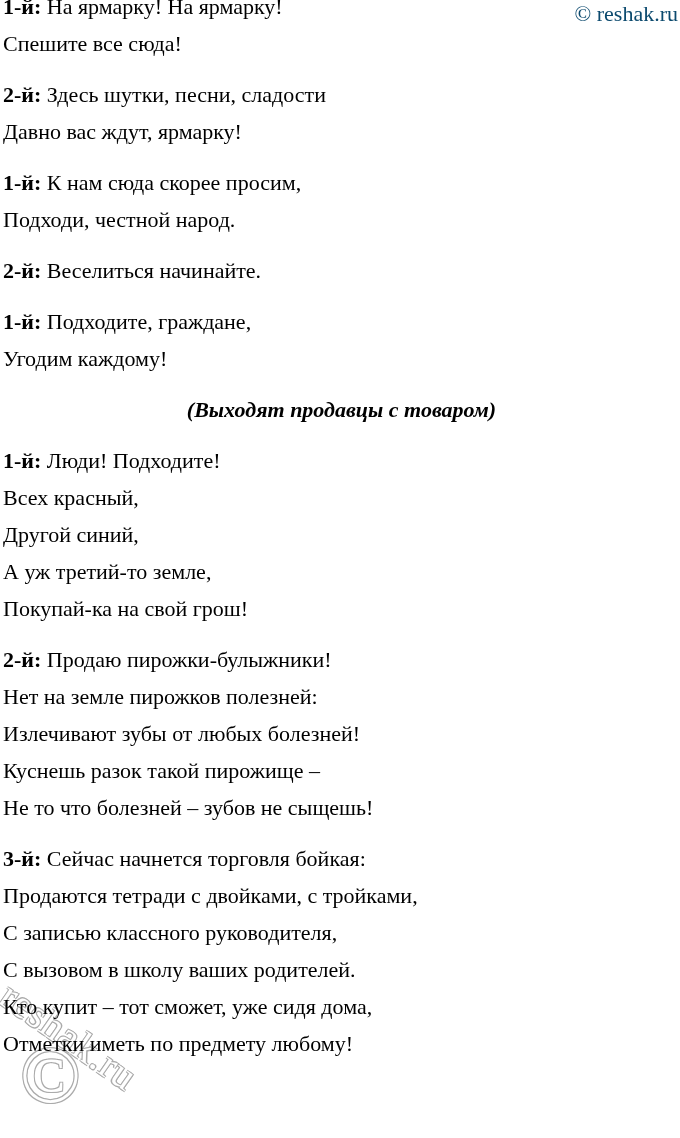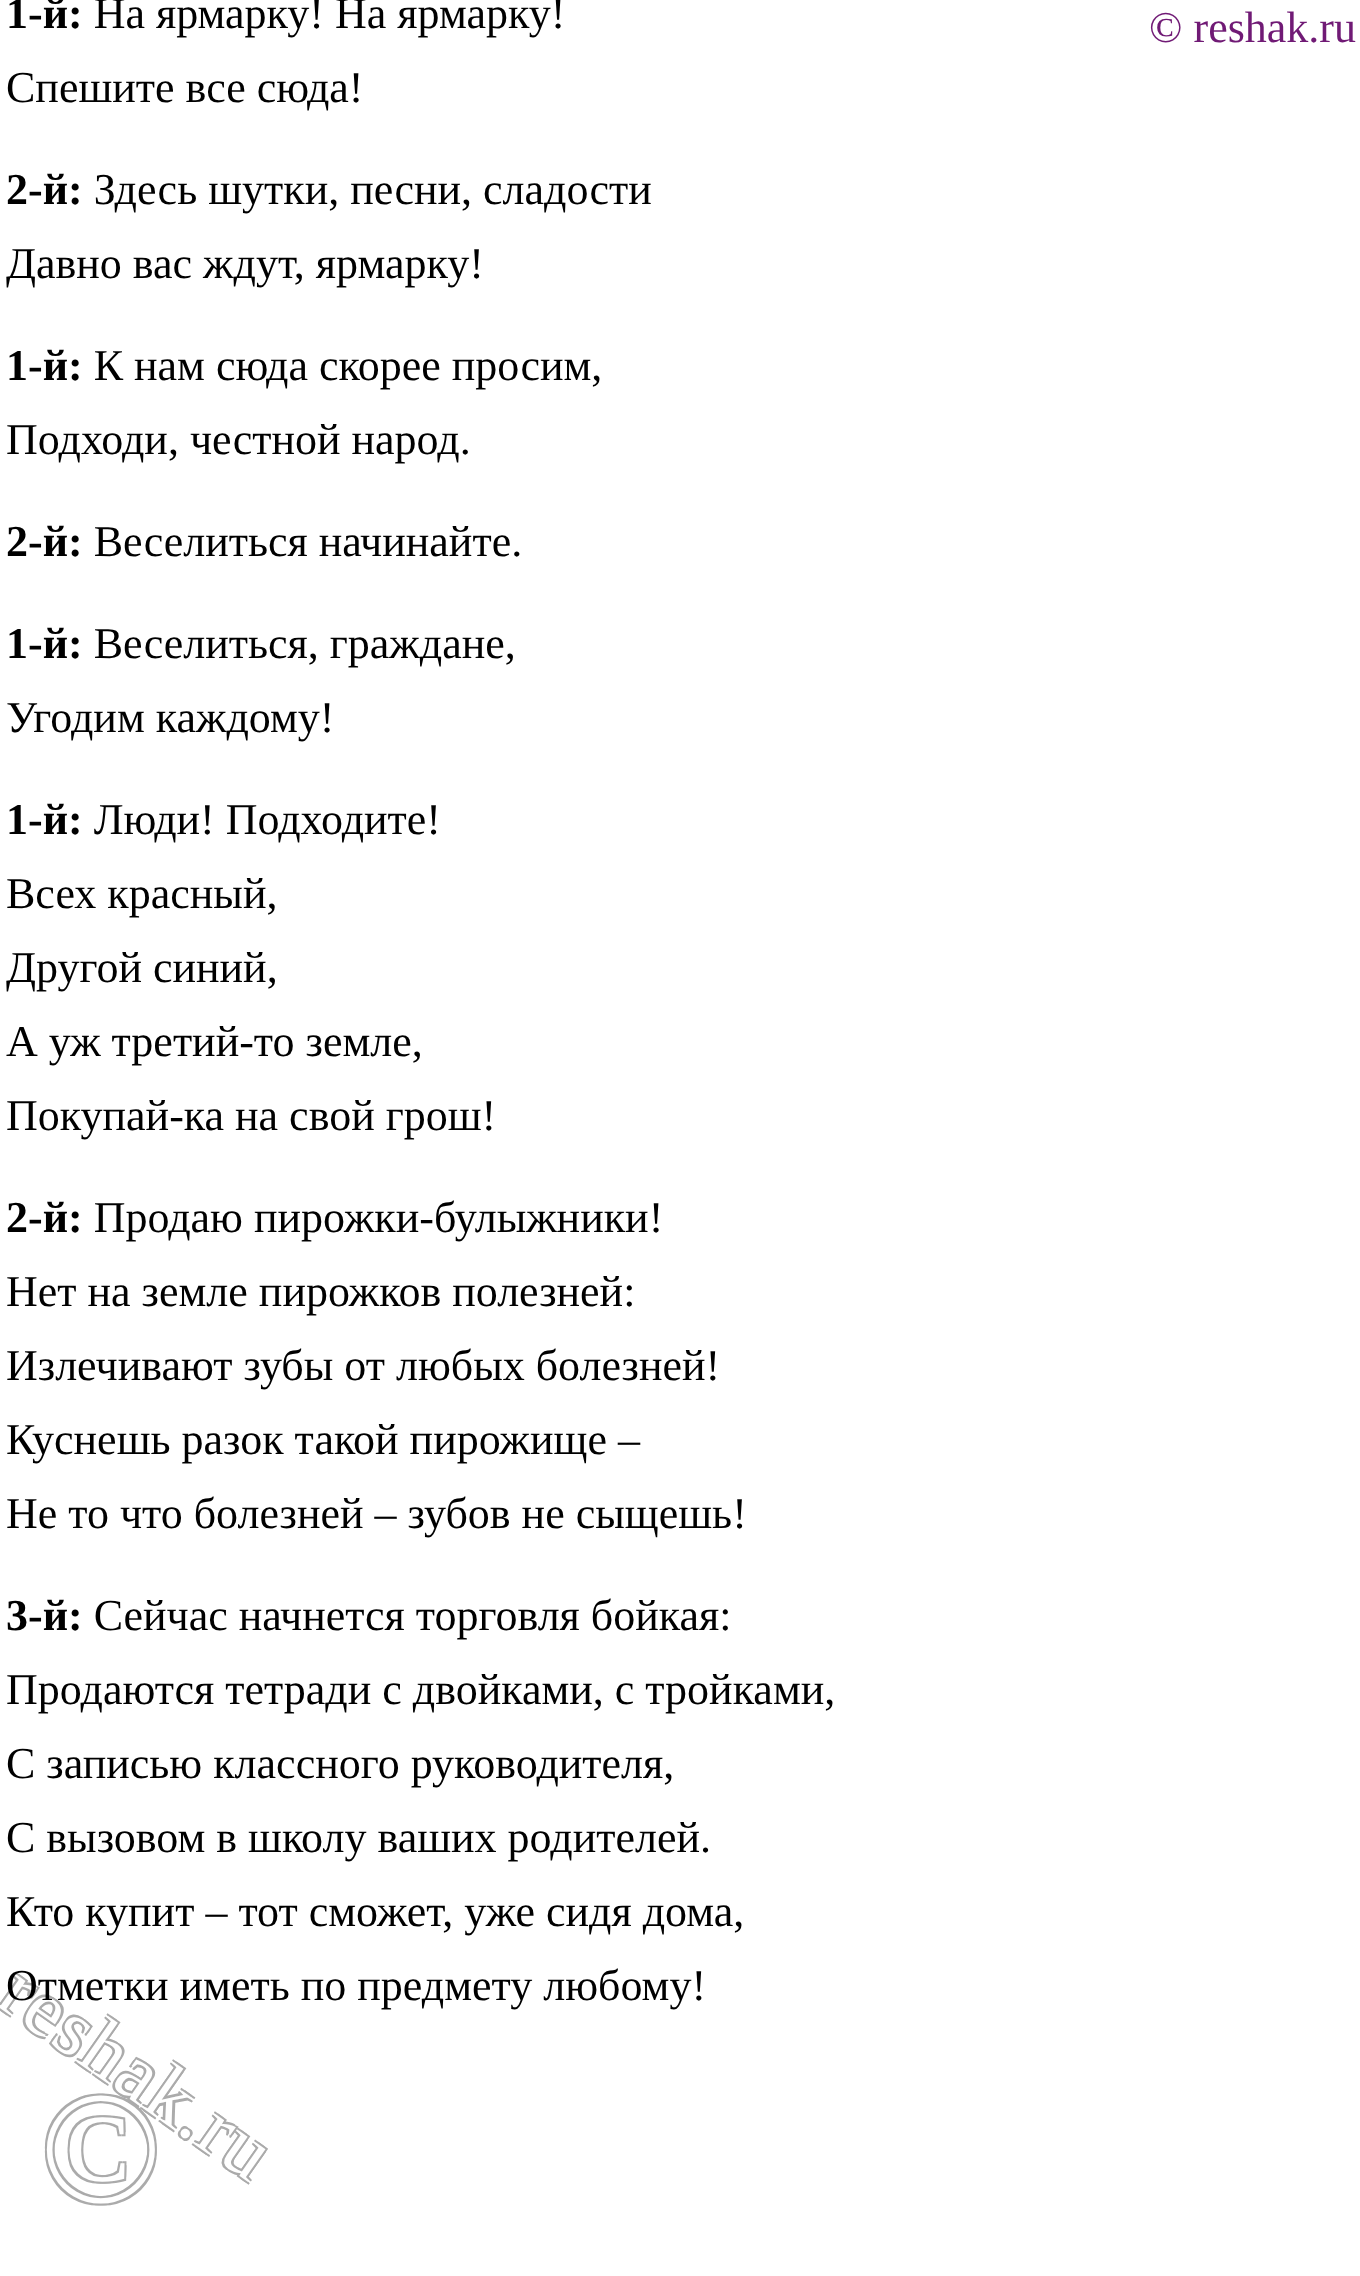--- a/index.html
+++ b/index.html
@@ -17,21 +17,21 @@
     font-family: "Liberation Serif", "DejaVu Serif", serif;
     color: #000000;
   }
   
   .wm-top {
     position: absolute;
     top: 1px;
     right: 2px;
     font-size: 22px;
     line-height: 26px;
-    color: #701a75;
+    color: #0c4a6e;
     z-index: 2;
     white-space: nowrap;
   }
   
   .content {
     position: absolute;
     top: -12px;
     left: 3px;
     right: 0;
     z-index: 1;
@@ -104,22 +104,25 @@
         <div class="line"><span>Давно вас ждут, ярмарку!</span></div>
       </div>
       <div class="stanza">
         <div class="line"><span class="speaker">1-й:</span> <span>К нам сюда скорее просим,</span></div>
         <div class="line"><span>Подходи, честной народ.</span></div>
       </div>
       <div class="stanza">
         <div class="line"><span class="speaker">2-й:</span> <span>Веселиться начинайте.</span></div>
       </div>
       <div class="stanza">
-        <div class="line"><span class="speaker">1-й:</span> <span>Веселиться, граждане,</span></div>
+        <div class="line"><span class="speaker">1-й:</span> <span>Подходите, граждане,</span></div>
         <div class="line"><span>Угодим каждому!</span></div>
+      </div>
+      <div class="stanza stage">
+        <div class="line"><span>(Выходят продавцы с товаром)</span></div>
       </div>
       <div class="stanza">
         <div class="line"><span class="speaker">1-й:</span> <span>Люди! Подходите!</span></div>
         <div class="line"><span>Всех красный,</span></div>
         <div class="line"><span>Другой синий,</span></div>
         <div class="line"><span>А уж третий-то земле,</span></div>
         <div class="line"><span>Покупай-ка на свой грош!</span></div>
       </div>
       <div class="stanza">
         <div class="line"><span class="speaker">2-й:</span> <span>Продаю пирожки-булыжники!</span></div>

